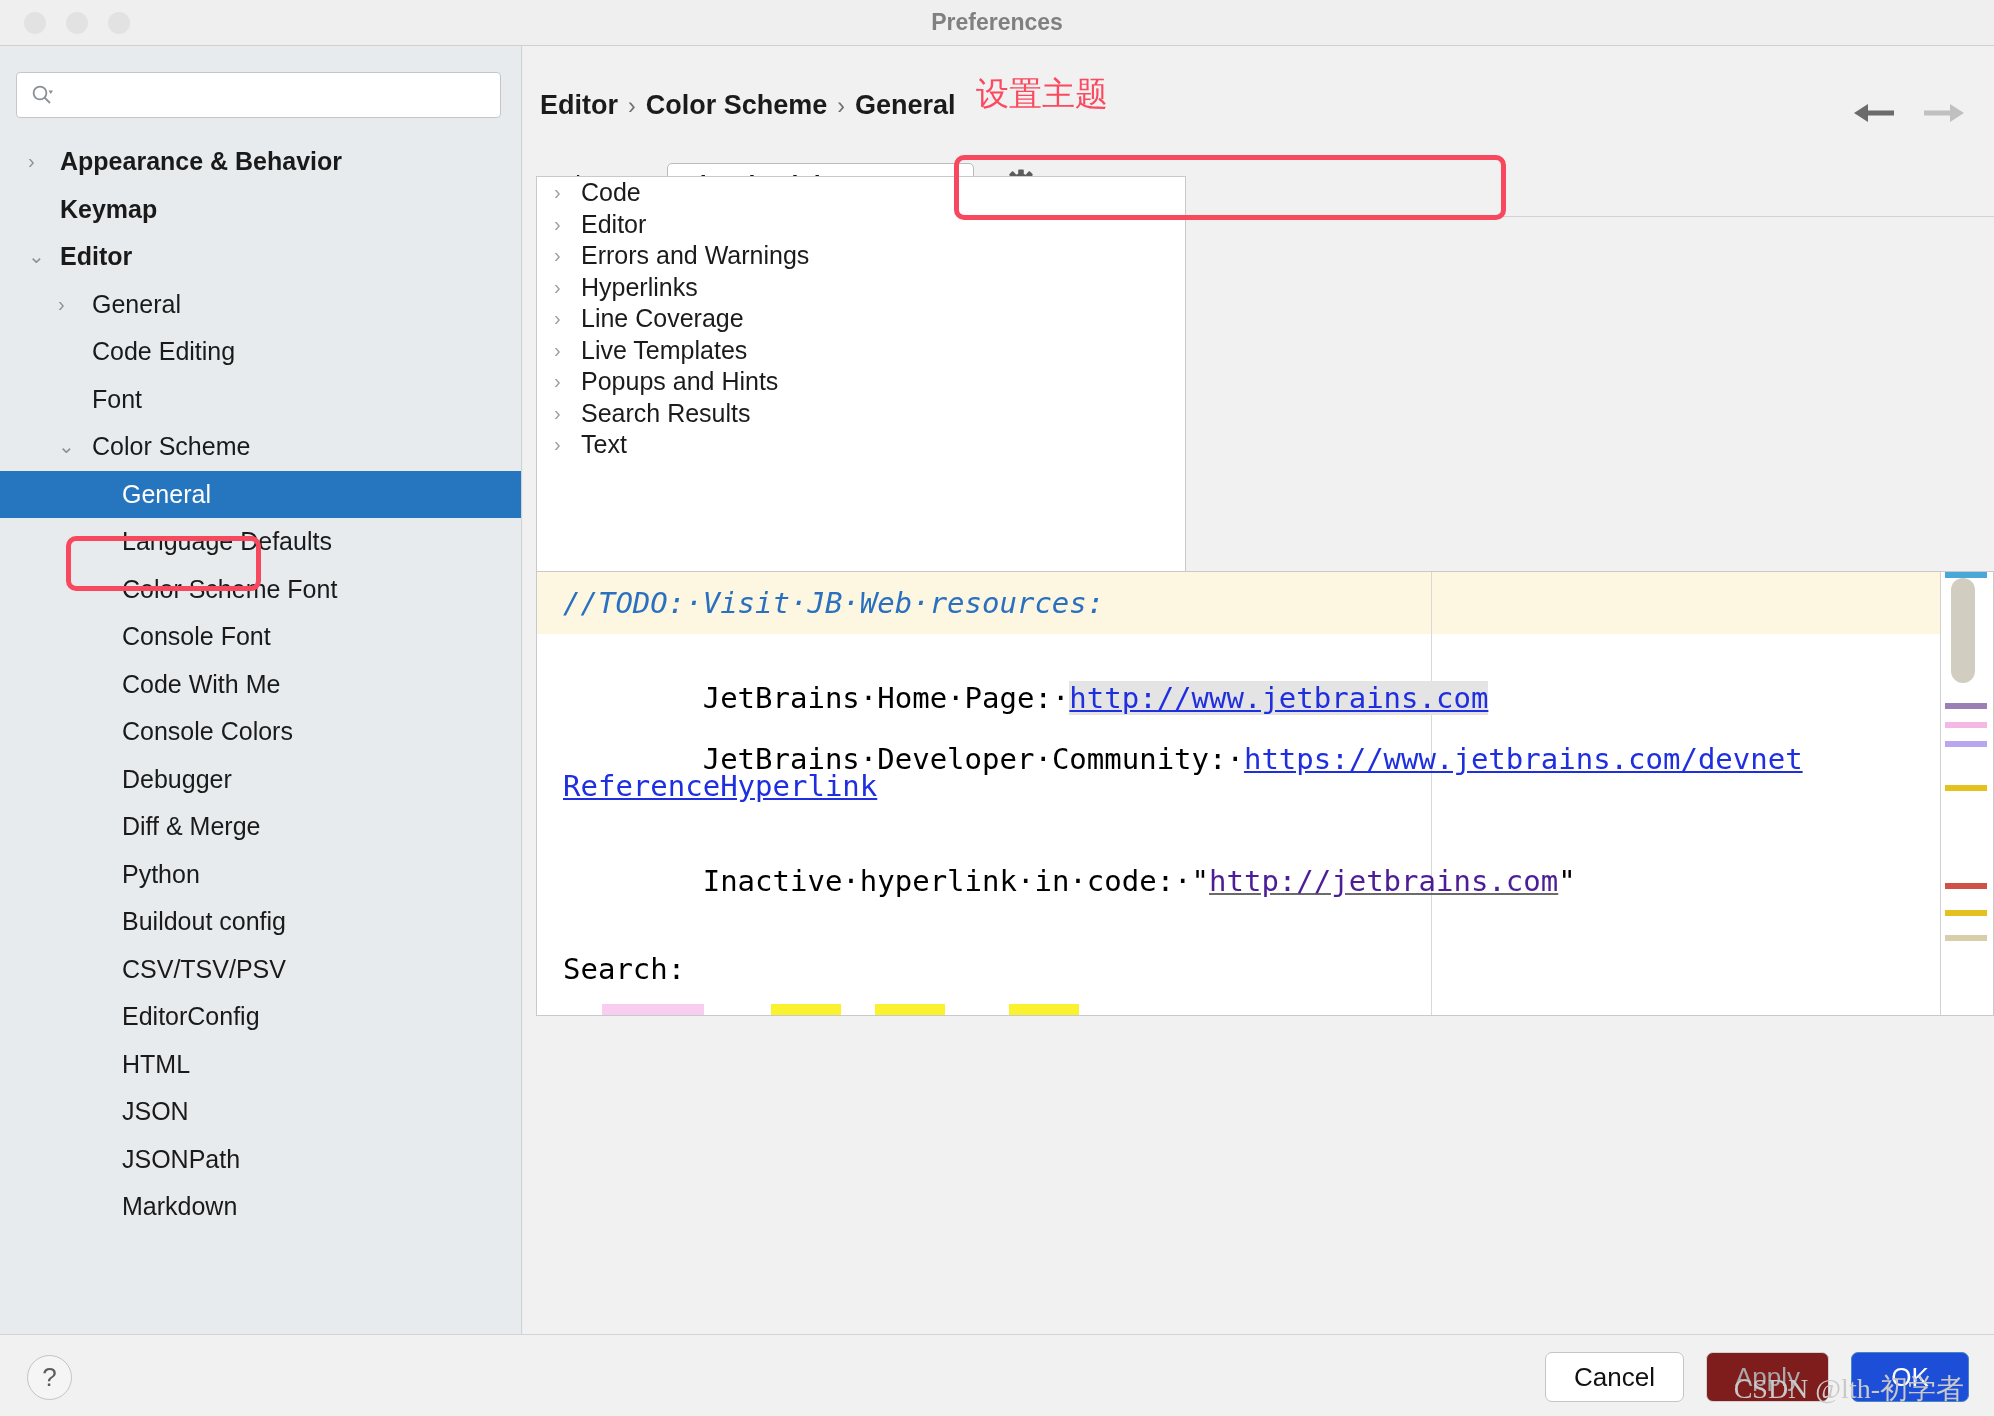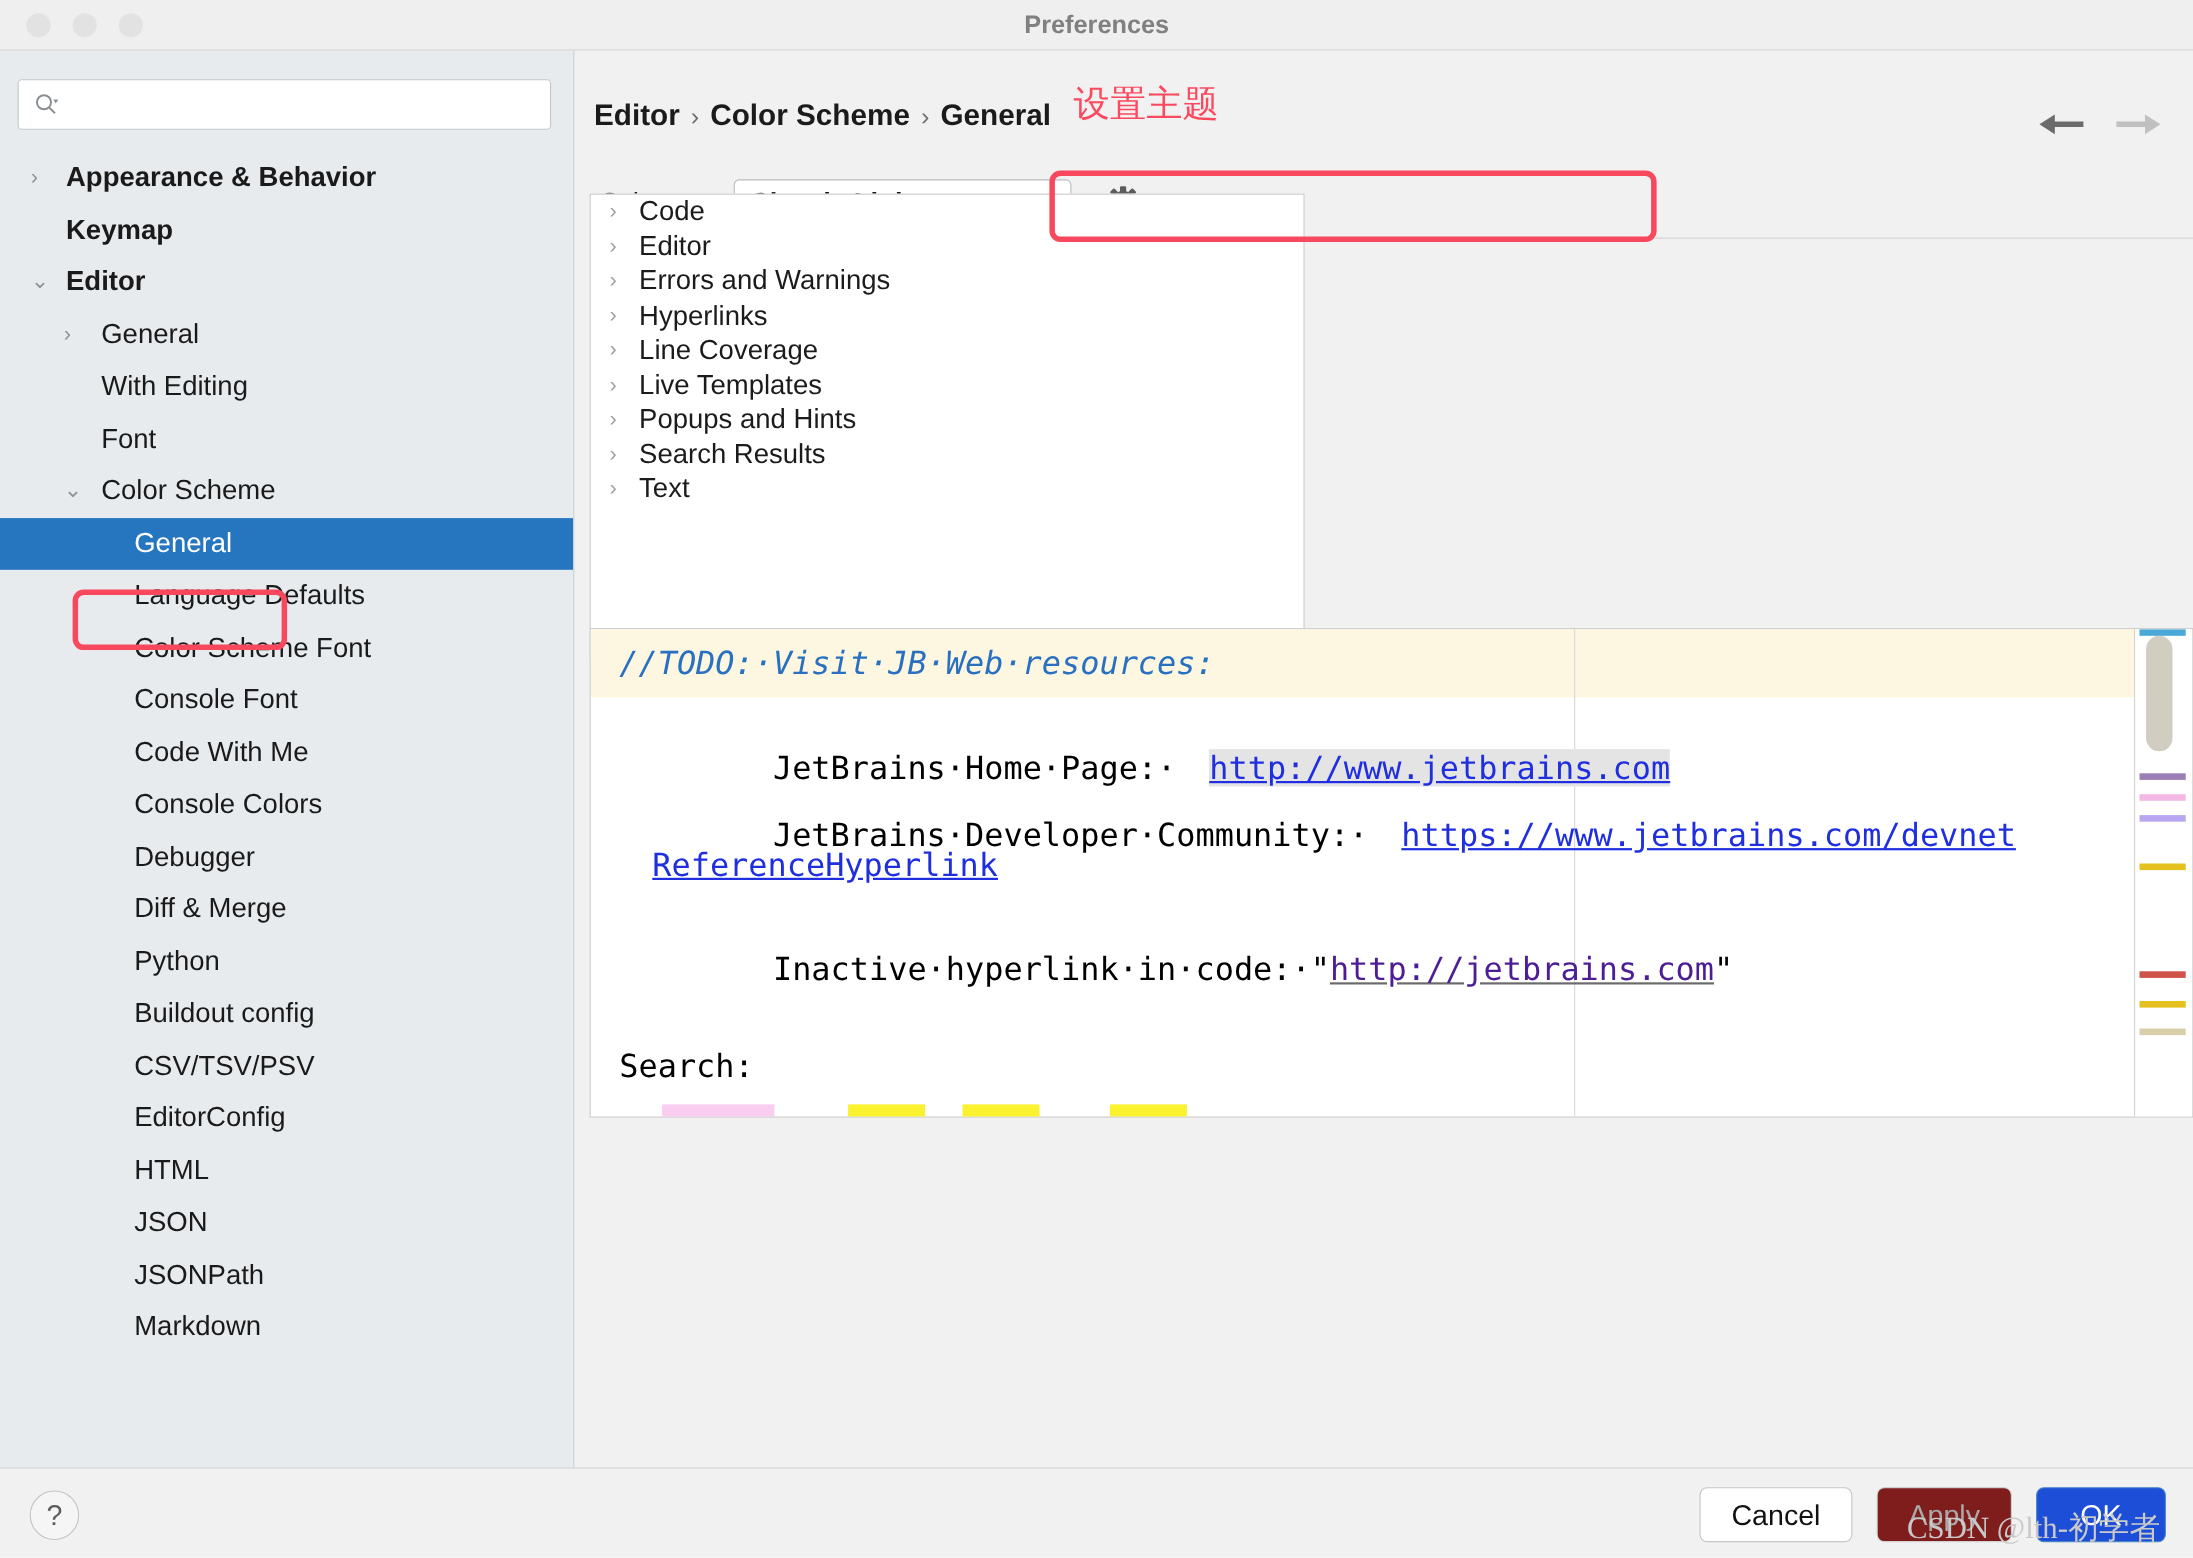--- a/index.html
+++ b/index.html
@@ -169,21 +169,21 @@
   }
   .code-line {
     position: absolute;
     font-family: "DejaVu Sans Mono", monospace;
     font-size: 29px;
     white-space: pre;
     color: #000000;
     letter-spacing: 0px;
   }
   .cl-todo { left: 26px; top: 14px; color: #2a70c0; font-style: italic; }
-  .link-blue { color: #1f2fe0; text-decoration: underline; margin-left: 30px; }
+  .link-blue { color: #1f2fe0; text-decoration: underline; }
   .link-sel { background: #e4e4e4; }
   .link-inactive { color: #4c1d95; text-decoration: underline; text-decoration-color:#6b6b6b;}
   .right-margin {
     position: absolute; left: 894px; top: 0; width: 1px; height: 100%;
     background: #d8d8d8;
   }
   .right-margin2 {
     position: absolute; left: 1404px; top: 0; width: 1px; height: 100%;
     background: #d2d2d2;
   }
@@ -258,21 +258,21 @@
           </svg>
         </span>
         <input class="search-input" type="text" placeholder="" style="">
       </div>
     </div>
     <div class="tree" id="sidebar-tree">
         <div class="node lvl0"><span class="arrow">›</span><span>Appearance &amp; Behavior</span></div>
         <div class="node lvl0"><span>Keymap</span></div>
         <div class="node lvl0"><span class="arrow">⌄</span><span>Editor</span></div>
         <div class="node lvl1"><span class="arrow">›</span><span>General</span></div>
-        <div class="node lvl1"><span>With Editing</span></div>
+        <div class="node lvl1"><span>Code Editing</span></div>
         <div class="node lvl1"><span>Font</span></div>
         <div class="node lvl1"><span class="arrow">⌄</span><span>Color Scheme</span></div>
         <div class="node lvl2 selected"><span>General</span></div>
         <div class="node lvl2"><span>Language Defaults</span></div>
         <div class="node lvl2"><span>Color Scheme Font</span></div>
         <div class="node lvl2"><span>Console Font</span></div>
         <div class="node lvl2"><span>Code With Me</span></div>
         <div class="node lvl2"><span>Console Colors</span></div>
         <div class="node lvl2"><span>Debugger</span></div>
         <div class="node lvl2"><span>Diff &amp; Merge</span></div>

